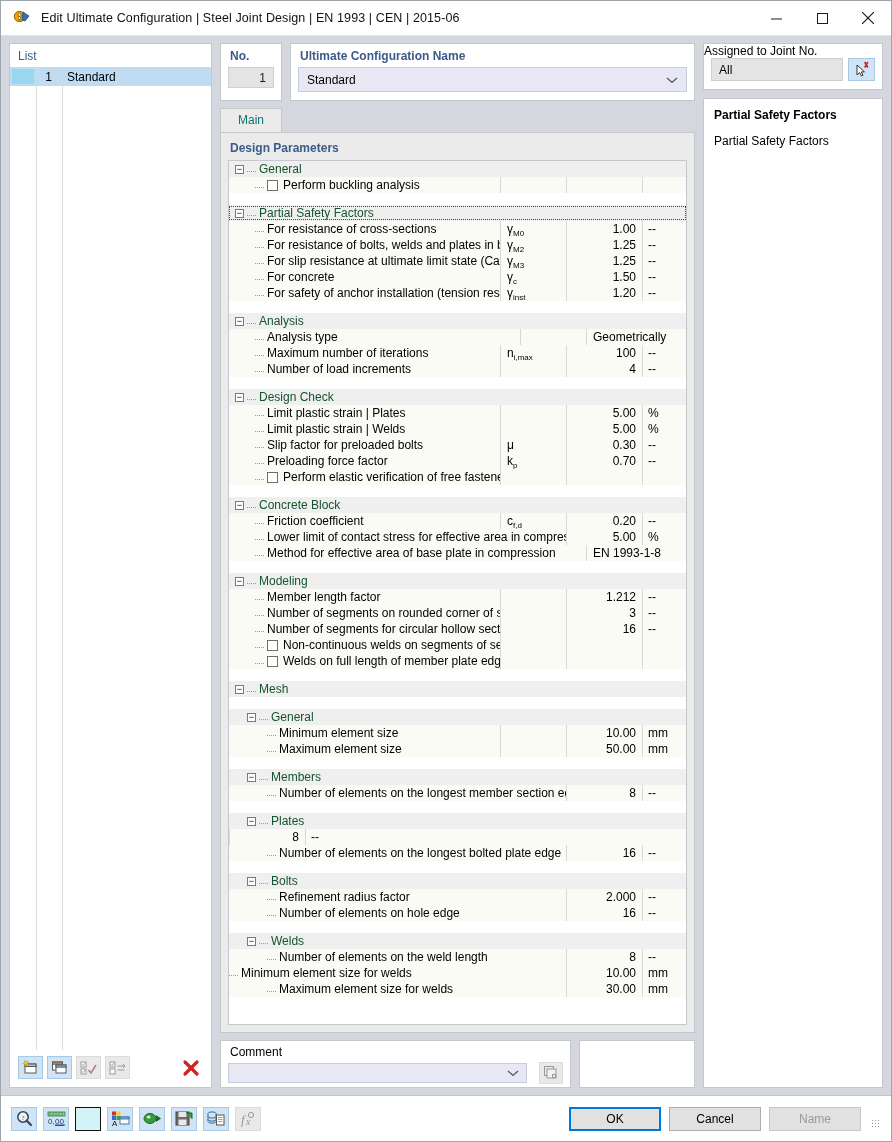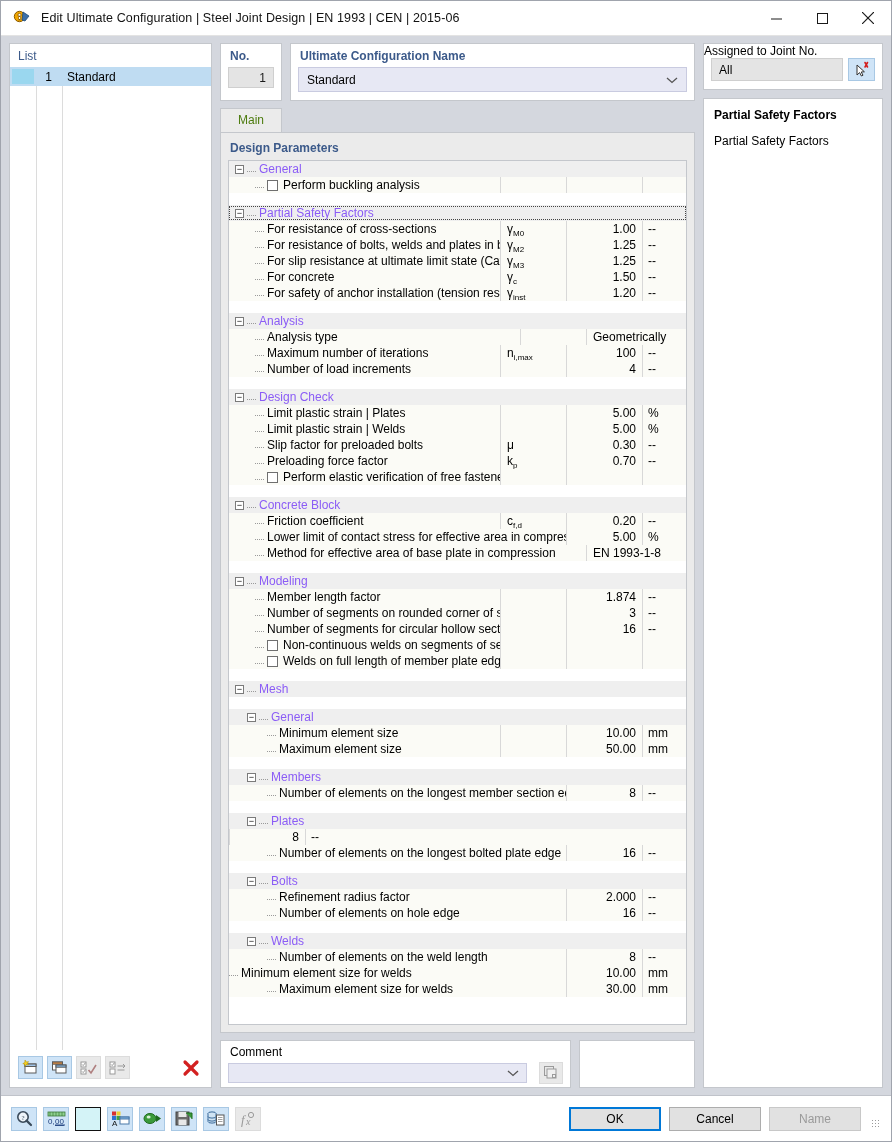--- a/index.html
+++ b/index.html
@@ -77,21 +77,21 @@
     background:#e7e8f4; border:1px solid #c9cbe0; height:25px;
     margin:0 7px 8px 7px; display:flex; align-items:center; padding-left:8px;
     font-size:12px; position:relative;
   }
   .combo .chev { margin-left:auto; margin-right:8px; color:#5a5a5a; font-size:11px; }
 
   
   .tabs { display:flex; margin-top:7px; height:24px; }
   .tab {
     background:#ebebeb; border:1px solid #c4c7cc; border-bottom:none;
-    padding:0 17px; height:24px; line-height:23px; font-size:12px; color:#4d7c0f;
+    padding:0 17px; height:24px; line-height:23px; font-size:12px; color:#0f766e;
   }
   .tabfill { flex:1; }
 
   .mainpane {
     background:#ebebeb; border:1px solid #c4c7cc; flex:1;
     padding:6px 7px 7px 7px; display:flex; flex-direction:column; min-height:0;
   }
   .dpHdr { font-weight:bold; color:#3c5a8a; font-size:12px; padding:2px 0 5px 2px; }
   .grid { flex:1; background:#fff; border:1px solid #c4c7cc; overflow:hidden; position:relative; font-size:12px; }
 
@@ -107,21 +107,21 @@
   .c3 { width:76px; border-left:1px solid #d8d8d8; text-align:right; padding-right:6px; height:16px; line-height:16px;}
   .c4 { width:44px; border-left:1px solid #d8d8d8; padding-left:5px; height:16px; line-height:16px;}
   .c34wide { width:100px; border-left:1px solid #d8d8d8; padding-left:6px; height:16px; line-height:16px; }
   .expander {
     width:9px;height:9px;border:1px solid #7a7a7a;background:#fff;
     display:inline-flex;align-items:center;justify-content:center;
     font-size:9px;line-height:7px;color:#000; margin-right:3px; flex:0 0 9px;
   }
   .dots { border-bottom:1px dotted #9a9a9a; width:9px; height:5px; margin-right:3px; flex:0 0 9px;}
   .chk { width:11px;height:11px;border:1px solid #6f6f6f;background:#fff;margin-right:5px; flex:0 0 11px;}
-  .gtitle { font-size:12px; color:#8b5cf6; }
+  .gtitle { font-size:12px; color:#14532d; }
 
   
   .commentrow { display:flex; gap:8px; margin-top:7px; height:48px; }
   .commentcard { flex:1; background:#fff; border:1px solid #c4c7cc; padding:0; }
   .commentcard .cardhdr { padding:4px 0 3px 9px; }
   .ccombo {
     background:#e7e8f4; border:1px solid #c9cbe0; height:20px; margin:0 7px 0 7px;
     display:flex; align-items:center; position:relative;
   }
   .cwrap { display:flex; align-items:center; padding:0 7px 0 0; }
@@ -479,21 +479,21 @@
                 <span class="dots"></span>
                 <span class="gtitle">Modeling</span>
               </div>
             </div>
             <div class="grow alt">
               <div class="c1" style="padding-left:26px">
                 <span class="dots"></span>
                 <span>Member length factor</span>
               </div>
               <div class="c2"></div>
-              <div class="c3">1.874</div>
+              <div class="c3">1.212</div>
               <div class="c4">--</div>
             </div>
             <div class="grow alt">
               <div class="c1" style="padding-left:26px">
                 <span class="dots"></span>
                 <span>Number of segments on rounded corner of section</span>
               </div>
               <div class="c2"></div>
               <div class="c3">3</div>
               <div class="c4">--</div>

